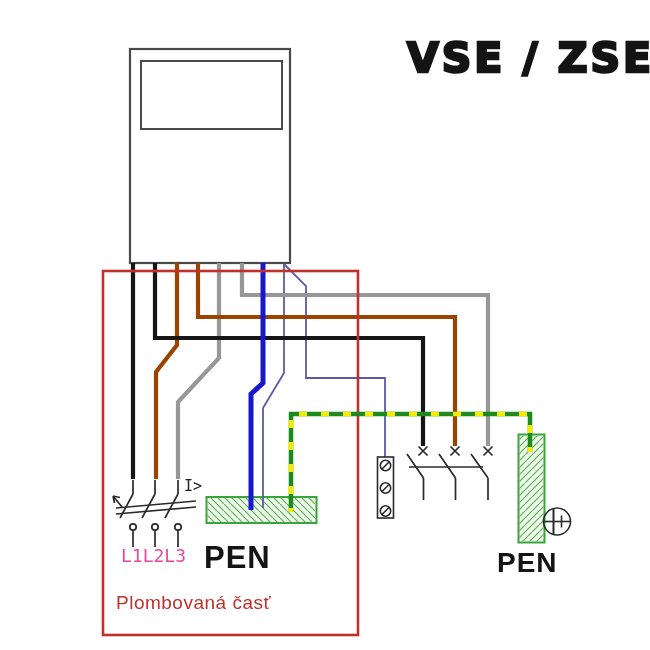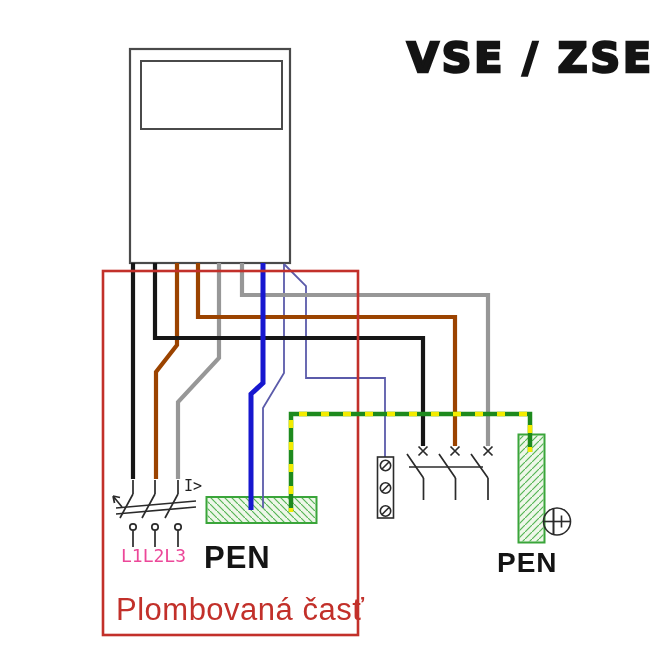--- a/index.html
+++ b/index.html
@@ -3,21 +3,21 @@
 <meta charset="utf-8">
 <style>
   html,body{margin:0;padding:0;background:#ffffff;}
   .stage{position:relative;width:650px;height:638px;background:#ffffff;overflow:hidden;
          font-family:"Liberation Sans",sans-serif;}
   .stage svg{position:absolute;left:0;top:0;}
   .t{position:absolute;white-space:nowrap;}
   .title{left:407px;top:34px;font-size:41px;font-weight:bold;color:#141414;
          -webkit-text-stroke:2.6px #141414;letter-spacing:3px;
          font-family:"DejaVu Sans",sans-serif;}
-  .sealed-label{left:116px;top:592px;font-size:31px;color:#c2302a;letter-spacing:0.5px;}
+  .sealed-label{left:116px;top:592px;font-size:19px;color:#c2302a;letter-spacing:0.5px;}
   .pen-left{left:204px;top:540px;font-size:31px;font-weight:bold;color:#141414;letter-spacing:1px;}
   .pen-right{left:497px;top:547px;font-size:28px;font-weight:bold;color:#141414;letter-spacing:1px;}
   .phases{left:121px;top:545px;font-size:18px;color:#ec4899;font-family:"DejaVu Sans Mono",monospace;}
   .overcurrent{left:184px;top:477px;font-size:15px;color:#222;font-family:"DejaVu Sans Mono",monospace;}
 </style>
 </head>
 <body>
 
 <div class="stage">
 

